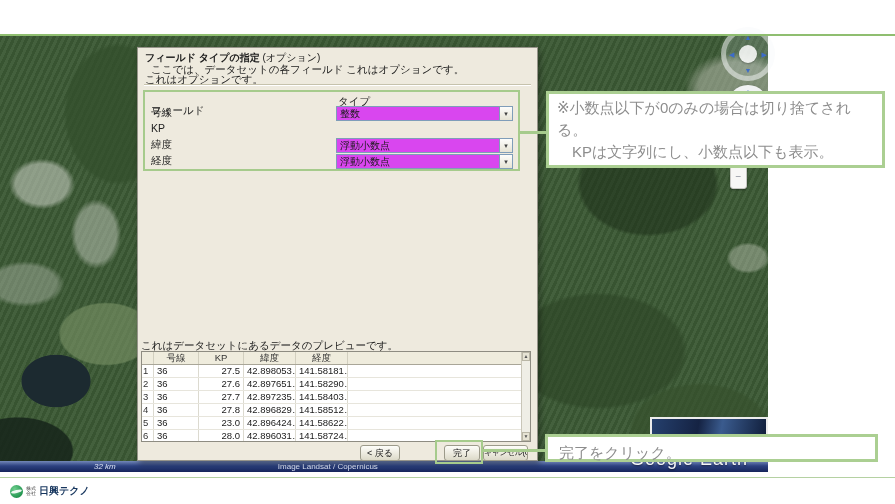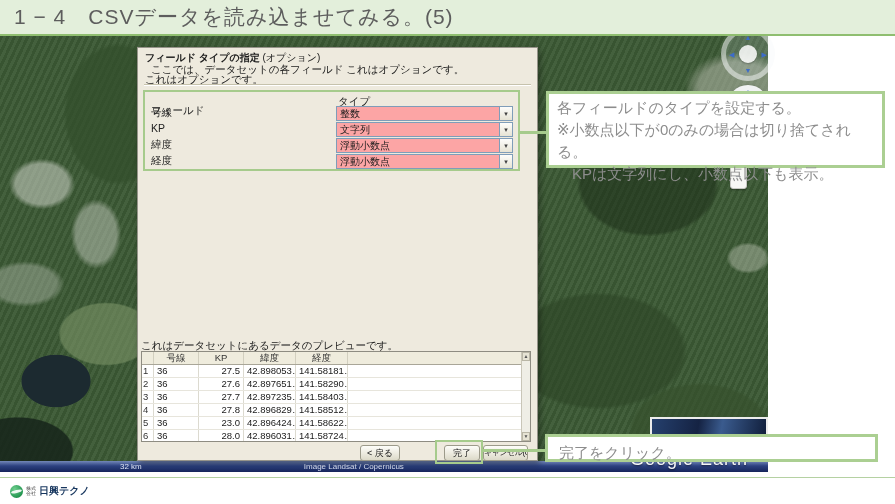--- a/index.html
+++ b/index.html
@@ -35,21 +35,21 @@
       radial-gradient(ellipse 36px 26px at 748px 222px, rgba(202,207,192,.4) 0 48%, rgba(202,207,192,0) 60%),
       radial-gradient(ellipse 115px 85px at 648px 148px, rgba(28,46,24,.55) 0 58%, rgba(28,46,24,0) 62%),
       radial-gradient(ellipse 145px 95px at 598px 315px, rgba(44,68,37,.6) 0 58%, rgba(44,68,37,0) 62%),
       radial-gradient(ellipse 115px 78px at 700px 395px, rgba(54,80,44,.65) 0 58%, rgba(54,80,44,0) 62%),
       radial-gradient(ellipse 88px 115px at 118px 78px, rgba(50,78,43,.7) 0 58%, rgba(50,78,43,0) 62%),
       repeating-linear-gradient(115deg, rgba(0,0,0,.07) 0 3px, rgba(255,255,255,.04) 3px 6px);
   }
   .status-bar { position:absolute; left:0; bottom:0; width:100%; height:11px; z-index:3;
     background:linear-gradient(#7388b8, #2c4180 45%, #16255b); display:flex; align-items:center;
     font-size:8px; color:#dde4f5; }
-  .status-scale { margin-left:120px; }
+  .status-scale { margin-left:94px;font-style:italic; }
   .status-attrib { margin-left:162px; }
   .ge-watermark { position:absolute; left:630px; top:449px; z-index:5; font-size:18px; color:rgba(255,255,255,.95);
     letter-spacing:1px; text-shadow:0 1px 2px rgba(0,0,0,.55); }
   .overview-thumb { position:absolute; left:650px; top:417px; width:118px; height:31px; z-index:4;
     border:2px solid #ececec; background:linear-gradient(100deg,#25406e,#152343 40%,#3a5b8e 60%,#0f1c38); }
 
   
   .nav-ring { position:absolute; left:721px; top:27px; width:54px; height:54px; border-radius:50%;
     border:5px solid rgba(255,255,255,.45); background:rgba(215,225,235,.18); z-index:6; }
   .nav-ring .knob { position:absolute; left:50%; top:50%; width:18px; height:18px; margin:-9px 0 0 -9px;
@@ -81,21 +81,21 @@
   .dlg-desc1 { position:absolute; left:13px; top:15px; }
   .dlg-desc2 { position:absolute; left:7px; top:25px; }
   .dlg-divider { position:absolute; left:6px; right:6px; top:36px; height:2px;
     border-top:1px solid #c6c2ac; border-bottom:1px solid #ffffff; }
 
   .green-box1 { position:absolute; left:5px; top:42px; width:377px; height:81px;
     border:2px solid #a6cb8c; pointer-events:none; z-index:12; }
   .col-head-field { position:absolute; left:13px; top:56px; color:#222; }
   .col-head-type  { position:absolute; left:200px; top:47px; color:#222; }
   .field-label { position:absolute; left:13px; color:#222; }
-  .field-select { position:absolute; left:198px; width:177px; height:15px; background:#fca5a5;
+  .field-select { position:absolute; left:198px; width:177px; height:15px; background:#d946ef;
     border:1px solid #7f9db9; font-size:10px; line-height:13px; padding-left:3px; }
   .dd-arrow { position:absolute; right:0; top:0; width:13px; height:13px;
     background:linear-gradient(#fdfdfb,#e6e3d4); border-left:1px solid #7f9db9;
     font-size:7px; line-height:13px; text-align:center; color:#404040; }
   .fr0 { top:58px; } .fr1 { top:74px; } .fr2 { top:90px; } .fr3 { top:106px; }
 
   .preview-label { position:absolute; left:3px; top:291px; }
 
   .preview-table { position:absolute; left:3px; top:303px; width:390px; height:91px; background:#fff;
     border:1px solid #8e8c82; overflow:hidden; font-size:9.5px; }
@@ -132,21 +132,20 @@
     font-size:15px; line-height:22px; z-index:20; }
   .annot1 { left:546px; top:91px; width:339px; height:77px; padding:3px 8px; }
   .annot1 .indent { padding-left:15px; }
   .annot2 { left:545px; top:434px; width:333px; height:28px; line-height:23px; padding:4px 11px; }
 </style>
 </head>
 <body>
 
 <div class="slide">
 
-  <div class="title-band">1 − 4　CSVデータを読み込ませてみる。(5)</div>
   <div class="title-underline"></div>
 
   <div class="map">
     <div class="status-bar">
       <span class="status-scale">32 km</span>
       <span class="status-attrib">Image Landsat / Copernicus</span>
     </div>
   </div>
 
   <div class="overview-thumb"></div>
@@ -176,21 +175,20 @@
     <div class="dlg-divider"></div>
 
     <div class="green-box1"></div>
     <div class="col-head-field">フィールド</div>
     <div class="col-head-type">タイプ</div>
 
     <div class="field-label fr0">号線</div>
     <div class="field-select fr0"><span>整数</span><span class="dd-arrow">▾</span></div>
 
     <div class="field-label fr1">KP</div>
-    <div class="field-select fr1"><span>文字列</span><span class="dd-arrow">▾</span></div>
 
     <div class="field-label fr2">緯度</div>
     <div class="field-select fr2"><span>浮動小数点</span><span class="dd-arrow">▾</span></div>
 
     <div class="field-label fr3">経度</div>
     <div class="field-select fr3"><span>浮動小数点</span><span class="dd-arrow">▾</span></div>
 
     <div class="preview-label">これはデータセットにあるデータのプレビューです。</div>
 
     <div class="preview-table">
@@ -256,21 +254,20 @@
       </div>
     </div>
 
     <div class="dlg-btn btn-back">&lt; 戻る</div>
     <div class="dlg-btn btn-finish">完了</div>
     <div class="dlg-btn btn-cancel">キャンセル(C)</div>
   </div>
 
   <div class="connector connector1"></div>
   <div class="annot annot1">
-    <div>各フィールドのタイプを設定する。</div>
     <div>※小数点以下が0のみの場合は切り捨てされる。</div>
     <div class="indent">KPは文字列にし、小数点以下も表示。</div>
   </div>
 
   <div class="green-box2"></div>
   <div class="connector connector2"></div>
   <div class="annot annot2">完了をクリック。</div>
 
   <div class="footer-line"></div>
   <div class="footer-logo">

